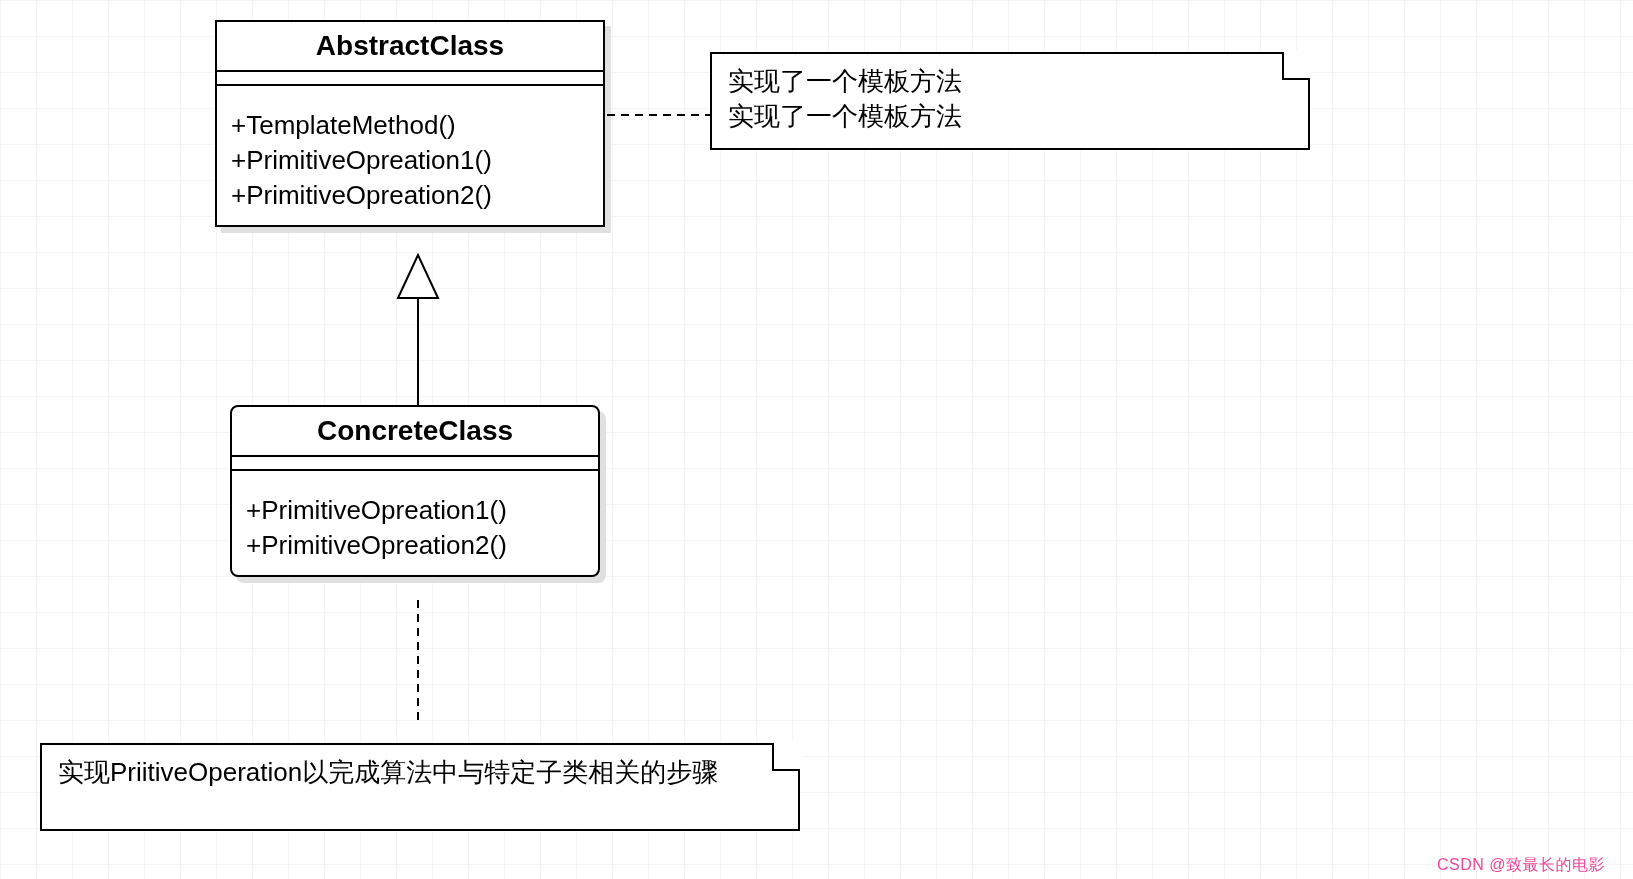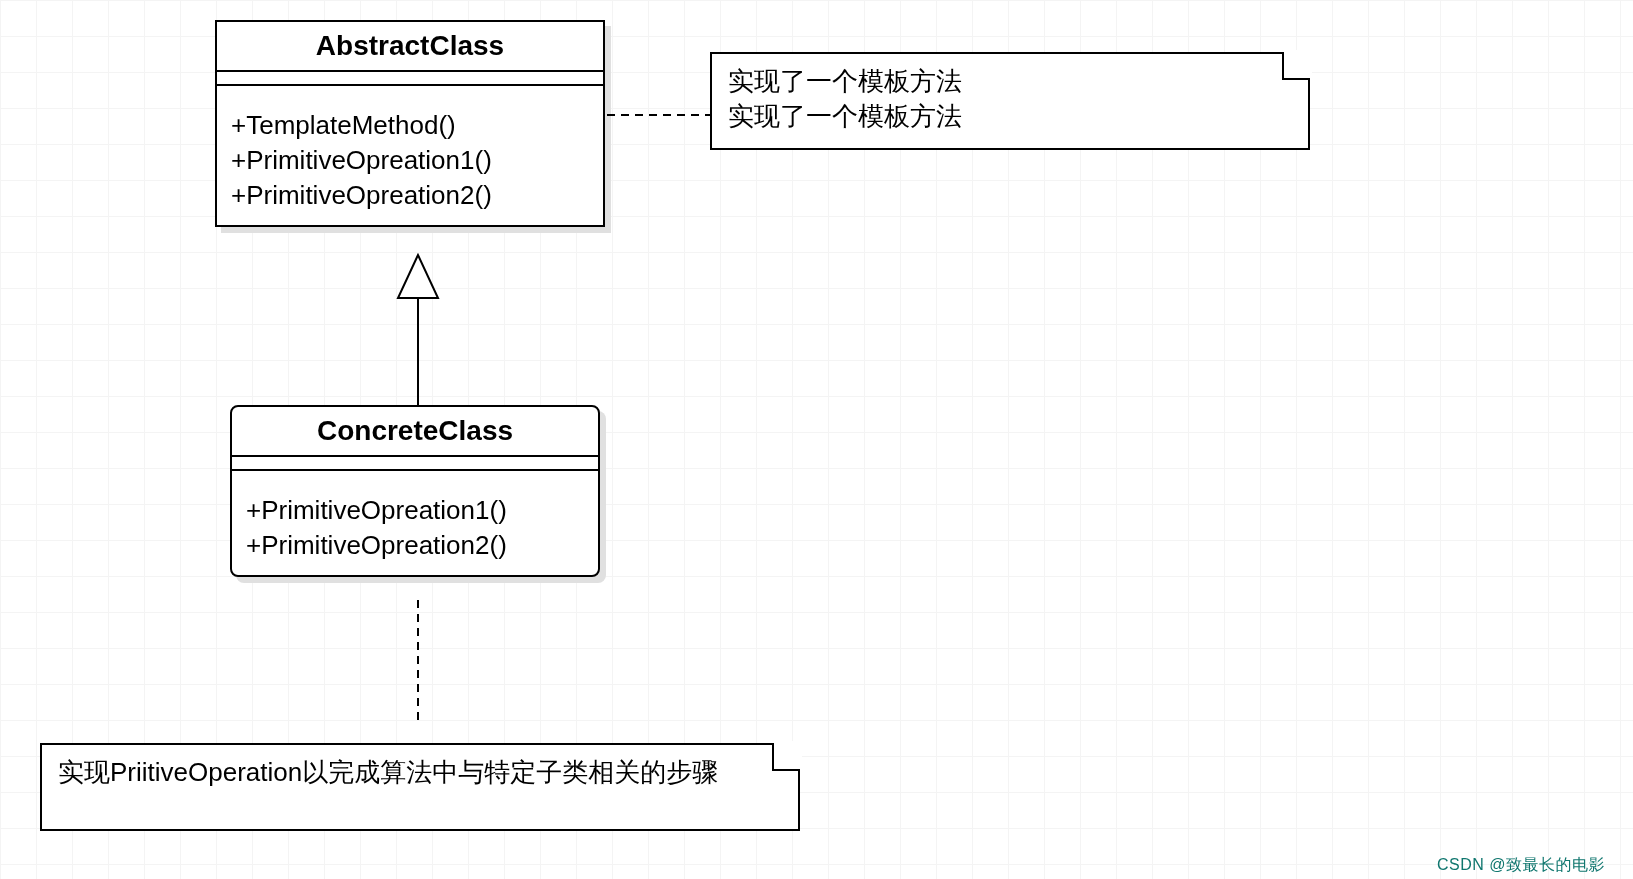--- a/index.html
+++ b/index.html
@@ -65,21 +65,21 @@
   }
   .note-box-mask {
     position: absolute;
     top: -3px; right: -3px;
     width: 28px; height: 28px;
     background: #fff;
   }
   .watermark {
     position: absolute;
     font-size: 16px;
-    color: #0f766e;
+    color: #ec4899;
     letter-spacing: 0.5px;
   }
   svg.overlay {
     position: absolute;
     top: 0; left: 0;
     width: 1633px; height: 879px;
     pointer-events: none;
   }
 </style>
 </head>

